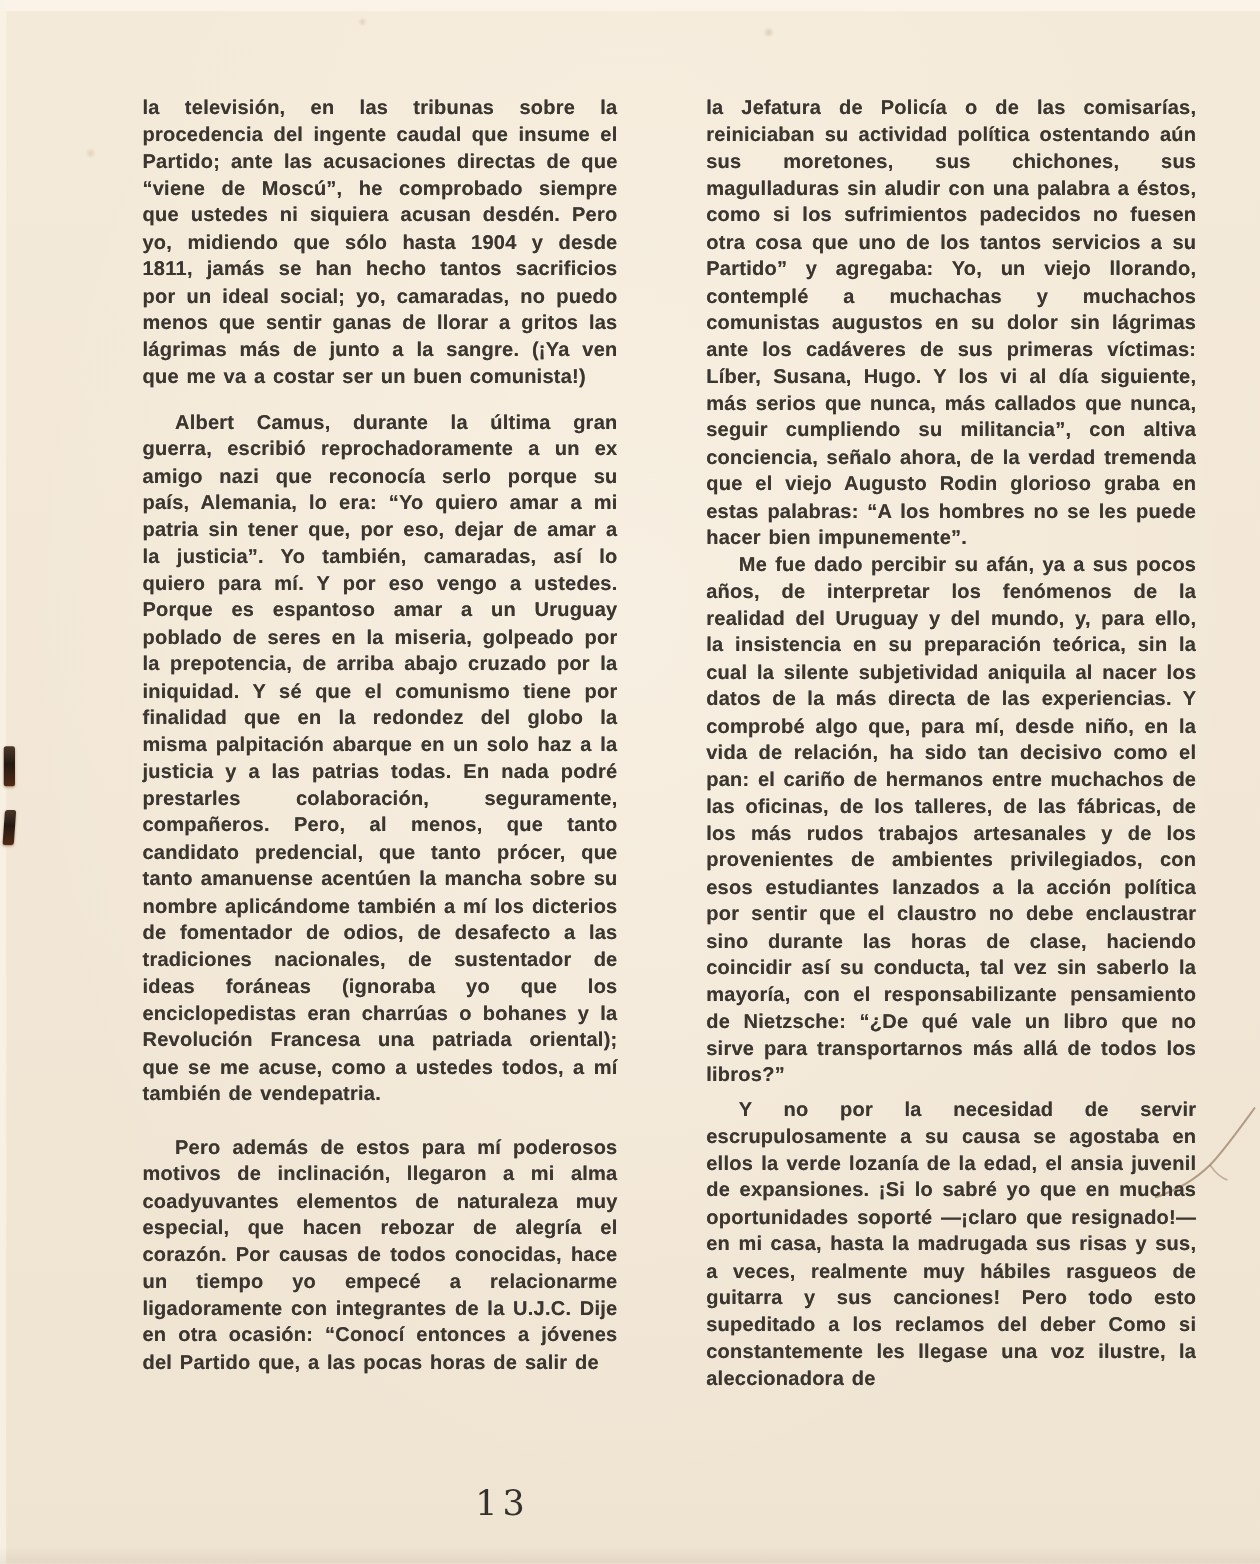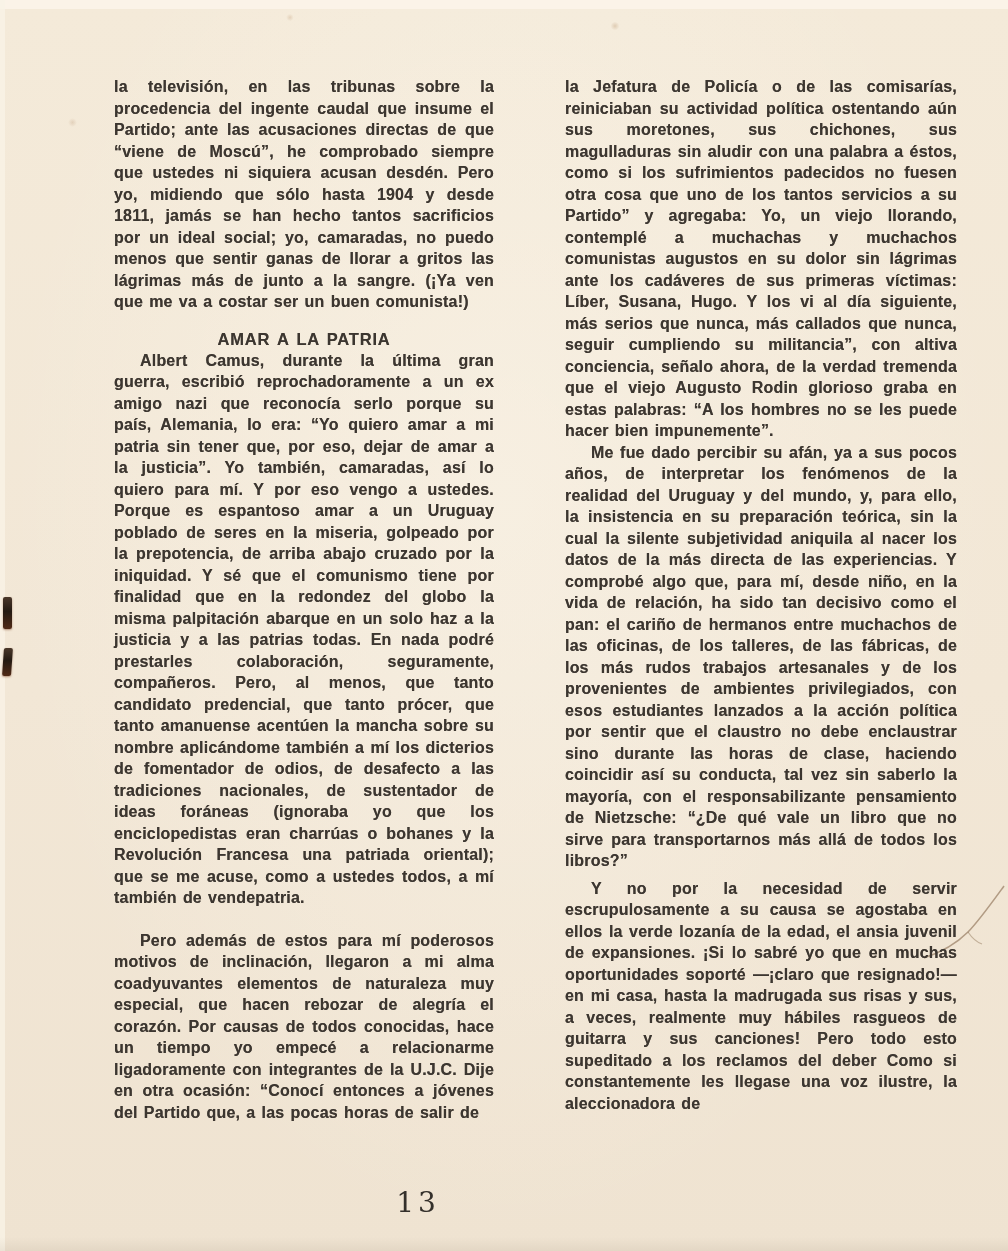--- a/index.html
+++ b/index.html
@@ -82,21 +82,21 @@
     margin-top: 15px;
     text-align: center;
     font-size: 16.5px;
     letter-spacing: 0.8px;
     line-height: 22px;
     word-spacing: 2px;
   }
 
   .page-number {
     position: absolute;
-    left: 16px;
+    left: 0;
     top: 1186px;
     width: 804px;
     text-align: center;
     font-family: "DejaVu Serif", serif;
     font-size: 28px;
     font-weight: 500;
     letter-spacing: 4px;
     color: #34302b;
   }
 </style>
@@ -117,21 +117,20 @@
   <div class="binding-mark bm2"></div>
 
   <svg class="crease-svg" width="92" height="90" viewBox="0 0 92 90">
     <path d="M86,4 C70,26 60,40 50,50 C40,60 24,70 6,76" fill="none" stroke="rgba(125,95,65,0.55)" stroke-width="1.6"></path>
     <path d="M50,50 C54,56 58,60 64,62" fill="none" stroke="rgba(125,95,65,0.4)" stroke-width="1.2"></path>
   </svg>
 
   <div class="column left">
     <p class="para">la televisión, en las tribunas sobre la procedencia del ingente caudal que insume el Partido; ante las acusaciones directas de que “viene de Moscú”, he comprobado siempre que ustedes ni siquiera acusan desdén. Pero yo, midiendo que sólo hasta 1904 y desde 1811, jamás se han hecho tantos sacrificios por un ideal social; yo, camaradas, no puedo menos que sentir ganas de llorar a gritos las lágrimas más de junto a la sangre. (¡Ya ven que me va a costar ser un buen comunista!)</p>
     <div class="section-heading">
-      <div>AMAR A LA PATRIA</div>
     </div>
     <p class="para indent">Albert Camus, durante la última gran guerra, escribió reprochadoramente a un ex amigo nazi que reconocía serlo porque su país, Alemania, lo era: “Yo quiero amar a mi patria sin tener que, por eso, dejar de amar a la justicia”. Yo también, camaradas, así lo quiero para mí. Y por eso vengo a ustedes. Porque es espantoso amar a un Uruguay poblado de seres en la miseria, golpeado por la prepotencia, de arriba abajo cruzado por la iniquidad. Y sé que el comunismo tiene por finalidad que en la redondez del globo la misma palpitación abarque en un solo haz a la justicia y a las patrias todas. En nada podré prestarles colaboración, seguramente, compañeros. Pero, al menos, que tanto candidato predencial, que tanto prócer, que tanto amanuense acentúen la mancha sobre su nombre aplicándome también a mí los dicterios de fomentador de odios, de desafecto a las tradiciones nacionales, de sustentador de ideas foráneas (ignoraba yo que los enciclopedistas eran charrúas o bohanes y la Revolución Francesa una patriada oriental); que se me acuse, como a ustedes todos, a mí también de vendepatria.</p>
     <p class="para indent gap">Pero además de estos para mí poderosos motivos de inclinación, llegaron a mi alma coadyuvantes elementos de naturaleza muy especial, que hacen rebozar de alegría el corazón. Por causas de todos conocidas, hace un tiempo yo empecé a relacionarme ligadoramente con integrantes de la U.J.C. Dije en otra ocasión: “Conocí entonces a jóvenes del Partido que, a las pocas horas de salir de</p>
   </div>
 
   <div class="column right">
     <p class="para">la Jefatura de Policía o de las comisarías, reiniciaban su actividad política ostentando aún sus moretones, sus chichones, sus magulladuras sin aludir con una palabra a éstos, como si los sufrimientos padecidos no fuesen otra cosa que uno de los tantos servicios a su Partido” y agregaba: Yo, un viejo llorando, contemplé a muchachas y muchachos comunistas augustos en su dolor sin lágrimas ante los cadáveres de sus primeras víctimas: Líber, Susana, Hugo. Y los vi al día siguiente, más serios que nunca, más callados que nunca, seguir cumpliendo su militancia”, con altiva conciencia, señalo ahora, de la verdad tremenda que el viejo Augusto Rodin glorioso graba en estas palabras: “A los hombres no se les puede hacer bien impunemente”.</p>
     <p class="para indent">Me fue dado percibir su afán, ya a sus pocos años, de interpretar los fenómenos de la realidad del Uruguay y del mundo, y, para ello, la insistencia en su preparación teórica, sin la cual la silente subjetividad aniquila al nacer los datos de la más directa de las experiencias. Y comprobé algo que, para mí, desde niño, en la vida de relación, ha sido tan decisivo como el pan: el cariño de hermanos entre muchachos de las oficinas, de los talleres, de las fábricas, de los más rudos trabajos artesanales y de los provenientes de ambientes privilegiados, con esos estudiantes lanzados a la acción política por sentir que el claustro no debe enclaustrar sino durante las horas de clase, haciendo coincidir así su conducta, tal vez sin saberlo la mayoría, con el responsabilizante pensamiento de Nietzsche: “¿De qué vale un libro que no sirve para transportarnos más allá de todos los libros?”</p>
     <p class="para indent gap-small">Y no por la necesidad de servir escrupulosamente a su causa se agostaba en ellos la verde lozanía de la edad, el ansia juvenil de expansiones. ¡Si lo sabré yo que en muchas oportunidades soporté —¡claro que resignado!— en mi casa, hasta la madrugada sus risas y sus, a veces, realmente muy hábiles rasgueos de guitarra y sus canciones! Pero todo esto supeditado a los reclamos del deber Como si constantemente les llegase una voz ilustre, la aleccionadora de</p>
   </div>

